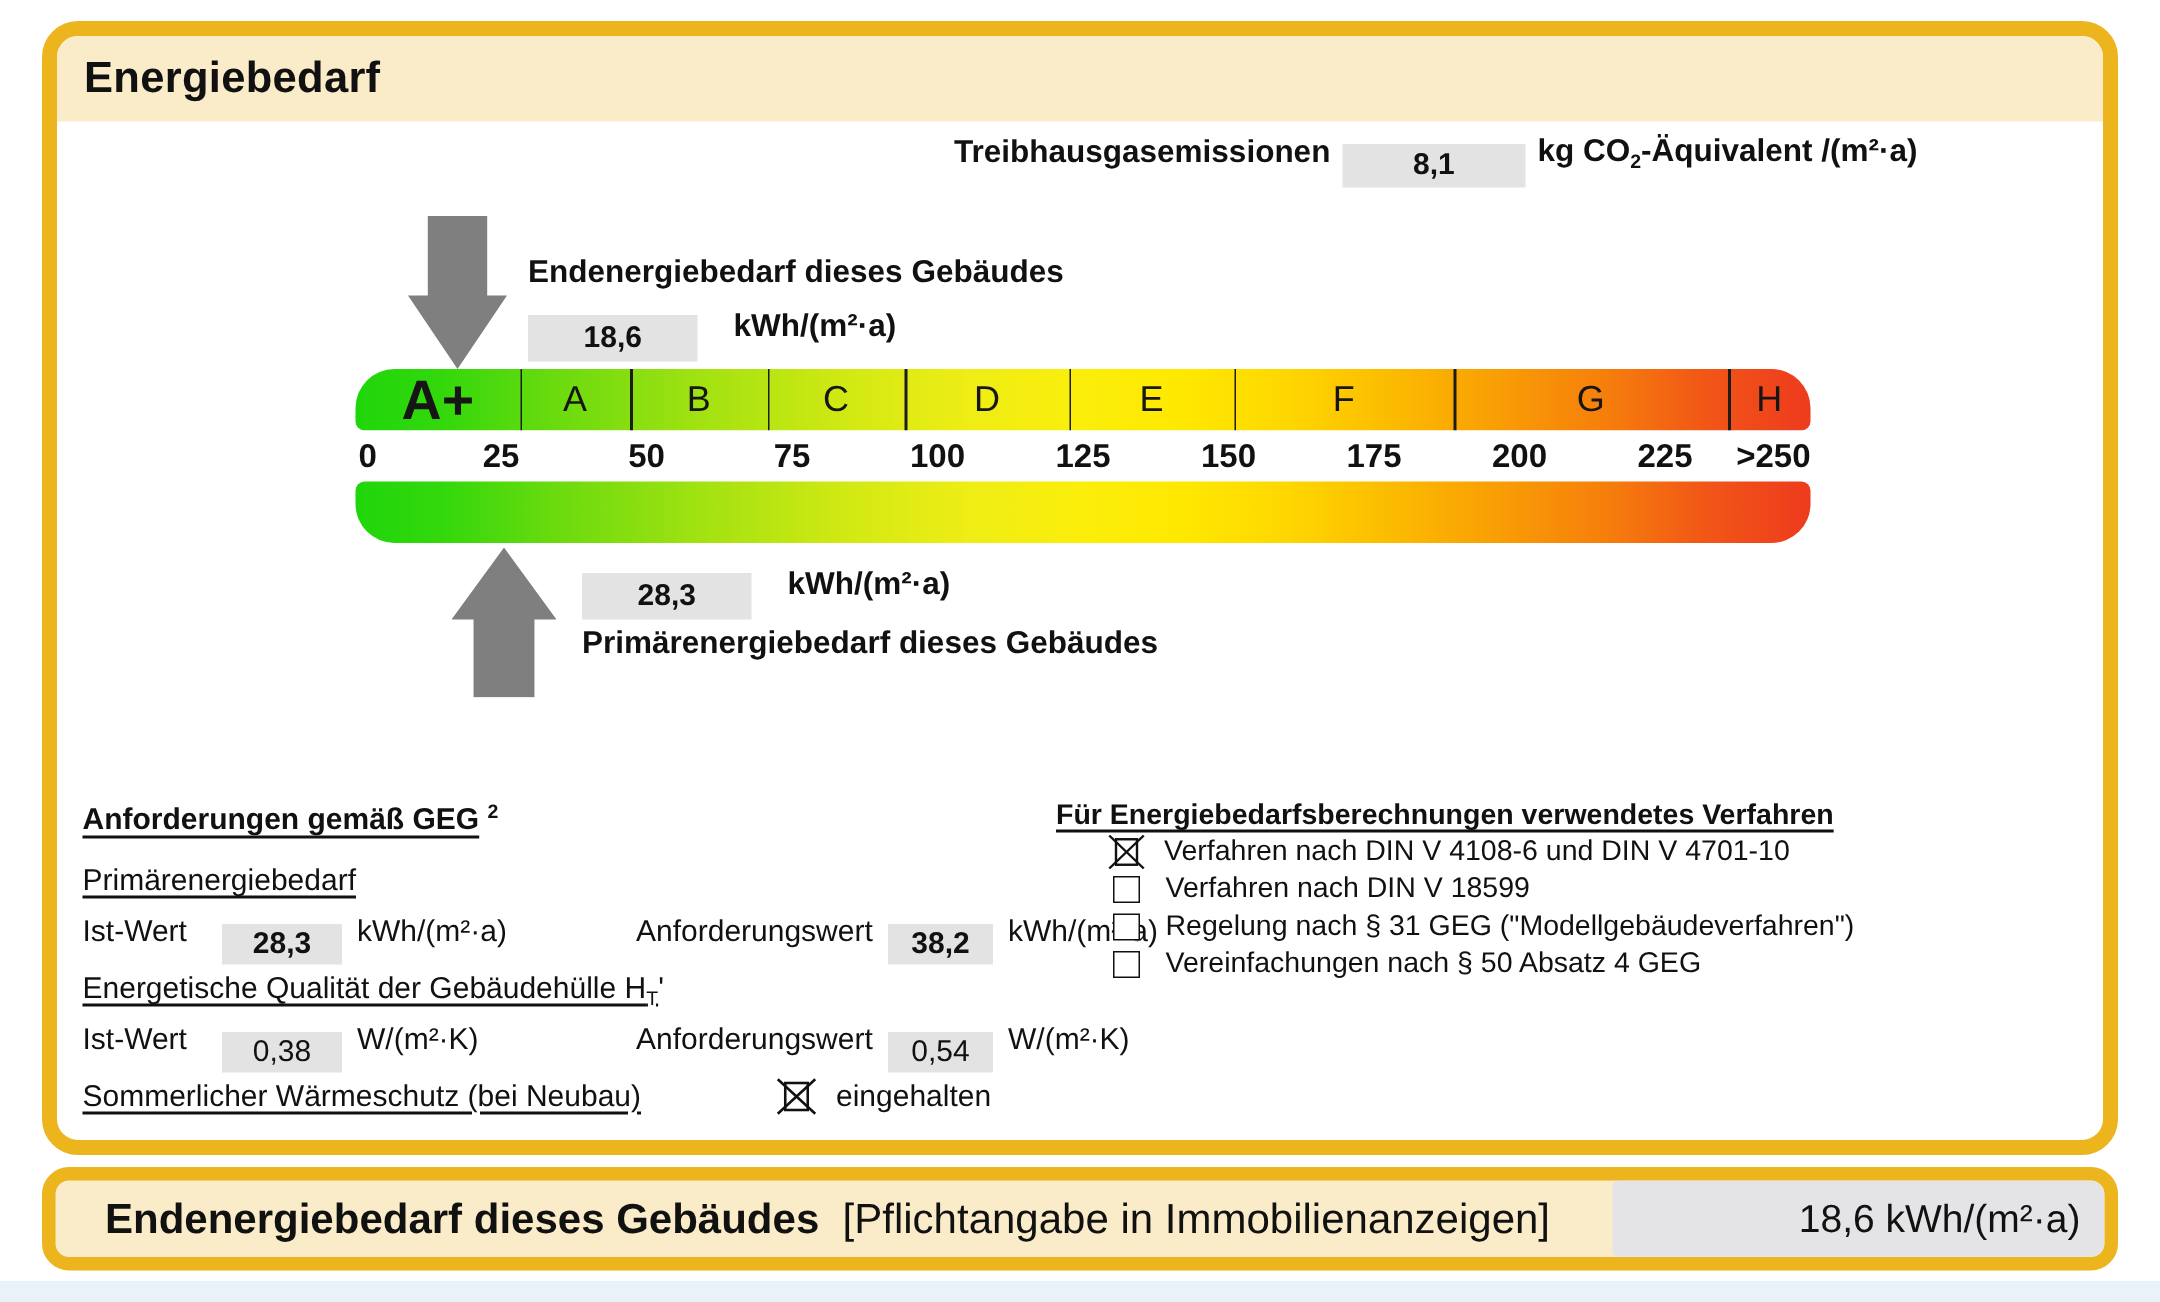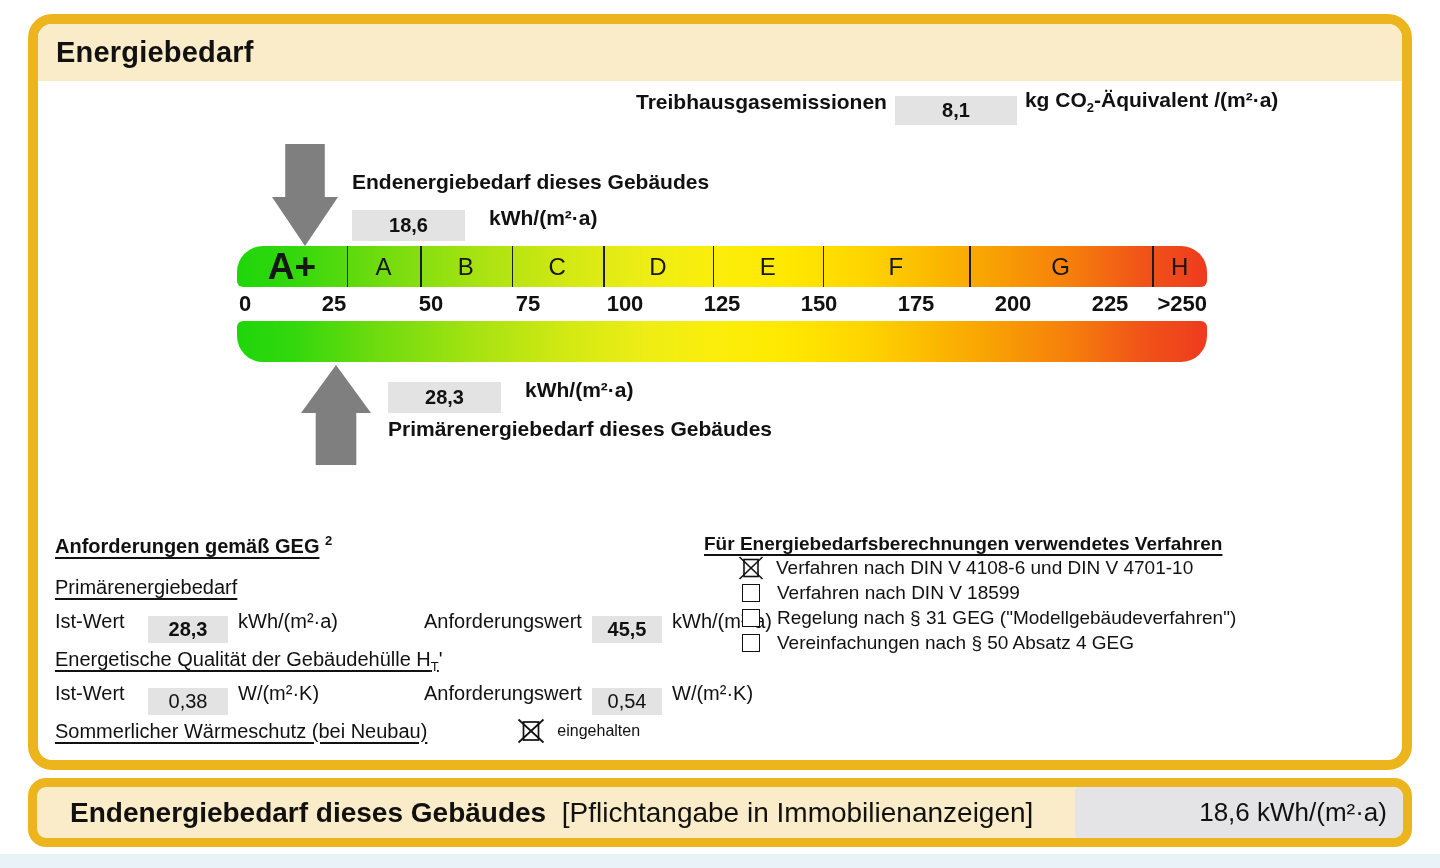--- a/index.html
+++ b/index.html
@@ -77,21 +77,21 @@
   
   .proc-heading{position:absolute;left:666px;top:509px;font-weight:bold;font-size:19px;}
   .proc-list{position:absolute;left:700px;top:534px;display:flex;flex-direction:column;gap:5px;}
   .proc-row{display:flex;align-items:center;gap:12px;height:20px;}
   .proc-row .cbx.empty{margin-left:4px;margin-right:5px;}
   .proc-label{font-size:19px;white-space:nowrap;}
   
   .summer-row{position:absolute;left:17px;top:694px;display:flex;align-items:center;}
   .summer-title{font-size:20px;}
   .summer-cbx{margin-left:90px;}
-  .summer-status{font-size:16px;margin-left:12px;}
+  .summer-status{font-size:20px;margin-left:12px;}
   
   .footer-bar{
     position:absolute;left:28px;top:778px;width:1366px;height:51px;
     border:9px solid #ECB51E;border-radius:18px;background:#FAECC8;overflow:hidden;
   }
   .footer-title{position:absolute;left:33px;top:0;line-height:51px;font-weight:bold;font-size:28px;white-space:nowrap;}
   .footer-sub{font-weight:normal;font-size:28px;}
   .footer-valbox{
     position:absolute;right:0;top:0;height:51px;width:328px;background:#E4E4E7;
     border-radius:4px 10px 10px 4px;display:flex;align-items:center;justify-content:flex-end;
@@ -177,21 +177,21 @@
   <div class="sec-title ul" style="left:17px;top:552px;">Primärenergiebedarf</div>
 
   <div class="row-abs" style="left:17px;top:583px;">
     <span style="width:93px;">Ist-Wert</span>
     <span class="gray-box small-box b80 bold">
         <span>28,3</span>
       </span>
     <span style="margin-left:10px;width:186px;">kWh/(m²·a)</span>
     <span style="width:168px;">Anforderungswert</span>
     <span class="gray-box small-box b70 bold">
-        <span>45,5</span>
+        <span>38,2</span>
       </span>
     <span style="margin-left:10px;">kWh/(m²·a)</span>
   </div>
 
   <div class="sec-title" style="left:17px;top:624px;"><span class="ul"><span>Energetische Qualität der Gebäudehülle H</span><sub>T</sub></span><span>'</span></div>
 
   <div class="row-abs" style="left:17px;top:655px;">
     <span style="width:93px;">Ist-Wert</span>
     <span class="gray-box small-box b80">
         <span>0,38</span>

